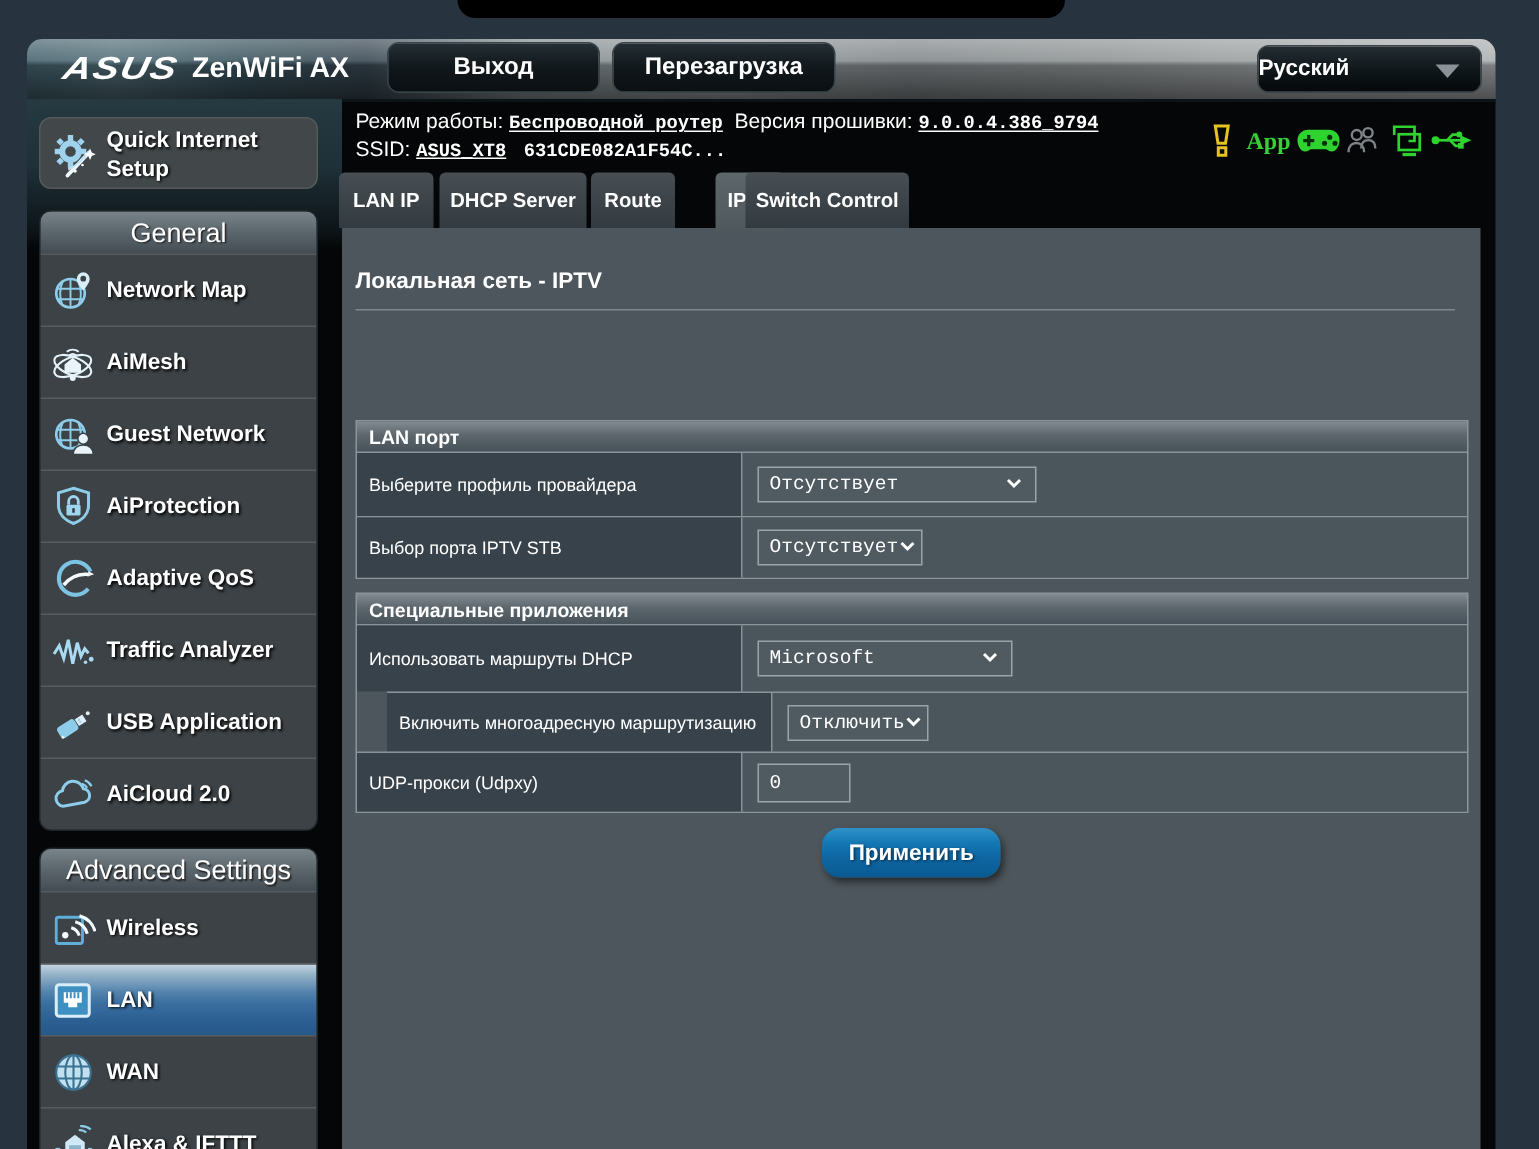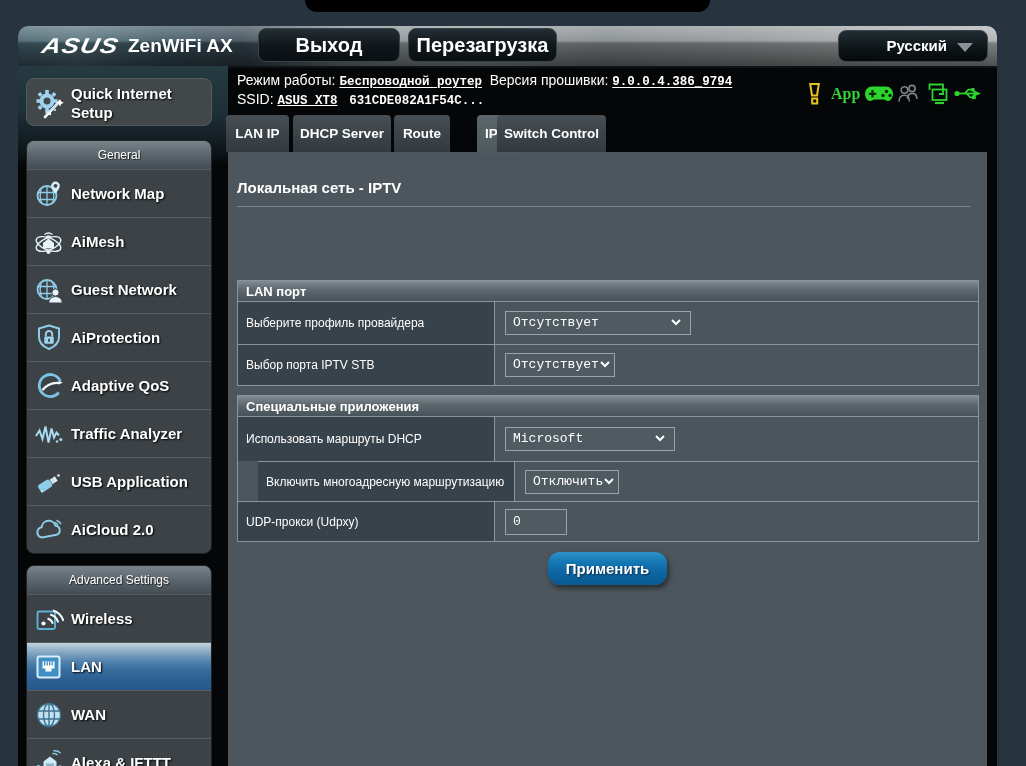--- a/index.html
+++ b/index.html
@@ -8,40 +8,40 @@
 #topnotch { position:absolute; left:305px; top:-12px; width:405px; height:24px; background:#000; border-radius:12px; }
 #page { position:absolute; left:18px; top:26px; width:979px; height:740px; background:#040607; border-radius:10px 10px 0 0; }
 
 
 #banner { position:absolute; left:0; top:0; width:979px; height:40px; border-radius:10px 10px 0 0;
   background:linear-gradient(90deg,#42606b 0%,#506c76 6%,#38525c 15%,#364550 23%,#81898c 34%,#93989a 47%,#7f8588 60%,#8d9293 74%,#a2a5a6 88%,#abaeaf 100%); }
 #banner .ov { position:absolute; inset:0; border-radius:10px 10px 0 0;
   background:linear-gradient(180deg,rgba(255,255,255,0.32) 0%,rgba(255,255,255,0.12) 36%,rgba(0,0,0,0.28) 44%,rgba(0,0,0,0.55) 100%); }
 #logo { position:absolute; left:27px; top:7px; color:#fff; z-index:3; }
 #zen { position:absolute; left:110px; top:9px; color:#fff; font-size:19px; font-weight:bold; z-index:3; }
-.topbtn { position:absolute; top:2px; height:34px; background:linear-gradient(180deg,#242e34 0%,#11181c 50%,#0a0f12 100%); border:1px solid #39444a; border-radius:8px; color:#fff; font-size:20px; font-weight:bold; text-align:center; line-height:32px; z-index:3; }
+.topbtn { position:absolute; top:2px; height:34px; background:linear-gradient(180deg,#242e34 0%,#11181c 50%,#0a0f12 100%); border:1px solid #39444a; border-radius:8px; color:#fff; font-size:16px; font-weight:bold; text-align:center; line-height:32px; z-index:3; }
 #btn-logout { left:240px; width:142px; }
 #btn-reboot { left:390px; width:149px; }
 #langbtn { position:absolute; left:820px; top:4px; width:150px; height:32px; background:linear-gradient(180deg,#232d33 0%,#0d1417 60%,#05090b 100%); border:1px solid #3a444a; border-radius:8px; color:#fff; font-size:15px; font-weight:bold; z-index:3; }
-#langbtn .txt { position:absolute; left:0; right:40px; text-align:right; top:6px; }
+#langbtn .txt { position:absolute; left:0; right:40px; text-align:left; top:6px; }
 #langbtn .tri { position:absolute; right:14px; top:12px; width:0; height:0; border-left:8px solid transparent; border-right:8px solid transparent; border-top:9px solid #8b9297; }
 
 
 #leftphoto { position:absolute; left:0; top:40px; width:210px; height:100px;
   background:linear-gradient(180deg,#263a42 0%,#1e3038 45%,#0d1417 88%,#040607 100%); }
 #banline { position:absolute; left:0; top:40px; width:979px; height:2px; background:#0d1418; }
 
 
 .sidebox { position:absolute; left:8px; width:186px; background:#3c4246; border-radius:8px; overflow:hidden; border:1px solid #1e2326; }
 #qis { top:52px; height:48px; background:#42474a; border-radius:8px; border:1px solid #55595c; }
 #qis .lbl { position:absolute; left:44px; top:5px; color:#fff; font-weight:bold; font-size:15px; line-height:19px; text-shadow:1px 1px 2px #000; }
 #qis svg { position:absolute; left:6px; top:8px; }
 #genbox { top:114px; }
 #advbox { top:539px; height:226px; }
-.sidehead { height:28px; background:linear-gradient(180deg,#79838a 0%,#5b666c 50%,#434c52 100%); color:#fff; font-size:12px; text-align:center; line-height:28px; text-shadow:1px 1px 1px #222; }
+.sidehead { height:28px; background:linear-gradient(180deg,#79838a 0%,#5b666c 50%,#434c52 100%); color:#fff; font-size:18px; text-align:center; line-height:28px; text-shadow:1px 1px 1px #222; }
 .menuitem { position:relative; height:48px; border-top:1px solid #575c5f; color:#fff; font-weight:bold; font-size:15px; }
 .menuitem:first-of-type { border-top:none; }
 .menuitem .mtxt { position:absolute; left:44px; top:15px; text-shadow:1px 1px 2px #000; }
 .menuitem svg { position:absolute; left:7px; top:9px; }
 .menuitem.active { background:linear-gradient(180deg,#c2d4e0 0%,#8fafc6 16%,#5585ae 38%,#3a6fa0 55%,#2c6093 78%,#27588a 100%); }
 
 
 #infoline { position:absolute; left:219px; top:46px; color:#fff; font-size:14px; width:540px; z-index:3; }
 #infoline .b, #ssidline .b { font-family:"Liberation Mono",monospace; font-weight:bold; font-size:12.5px; letter-spacing:0; }
 #infoline u { text-underline-offset:2px; }

